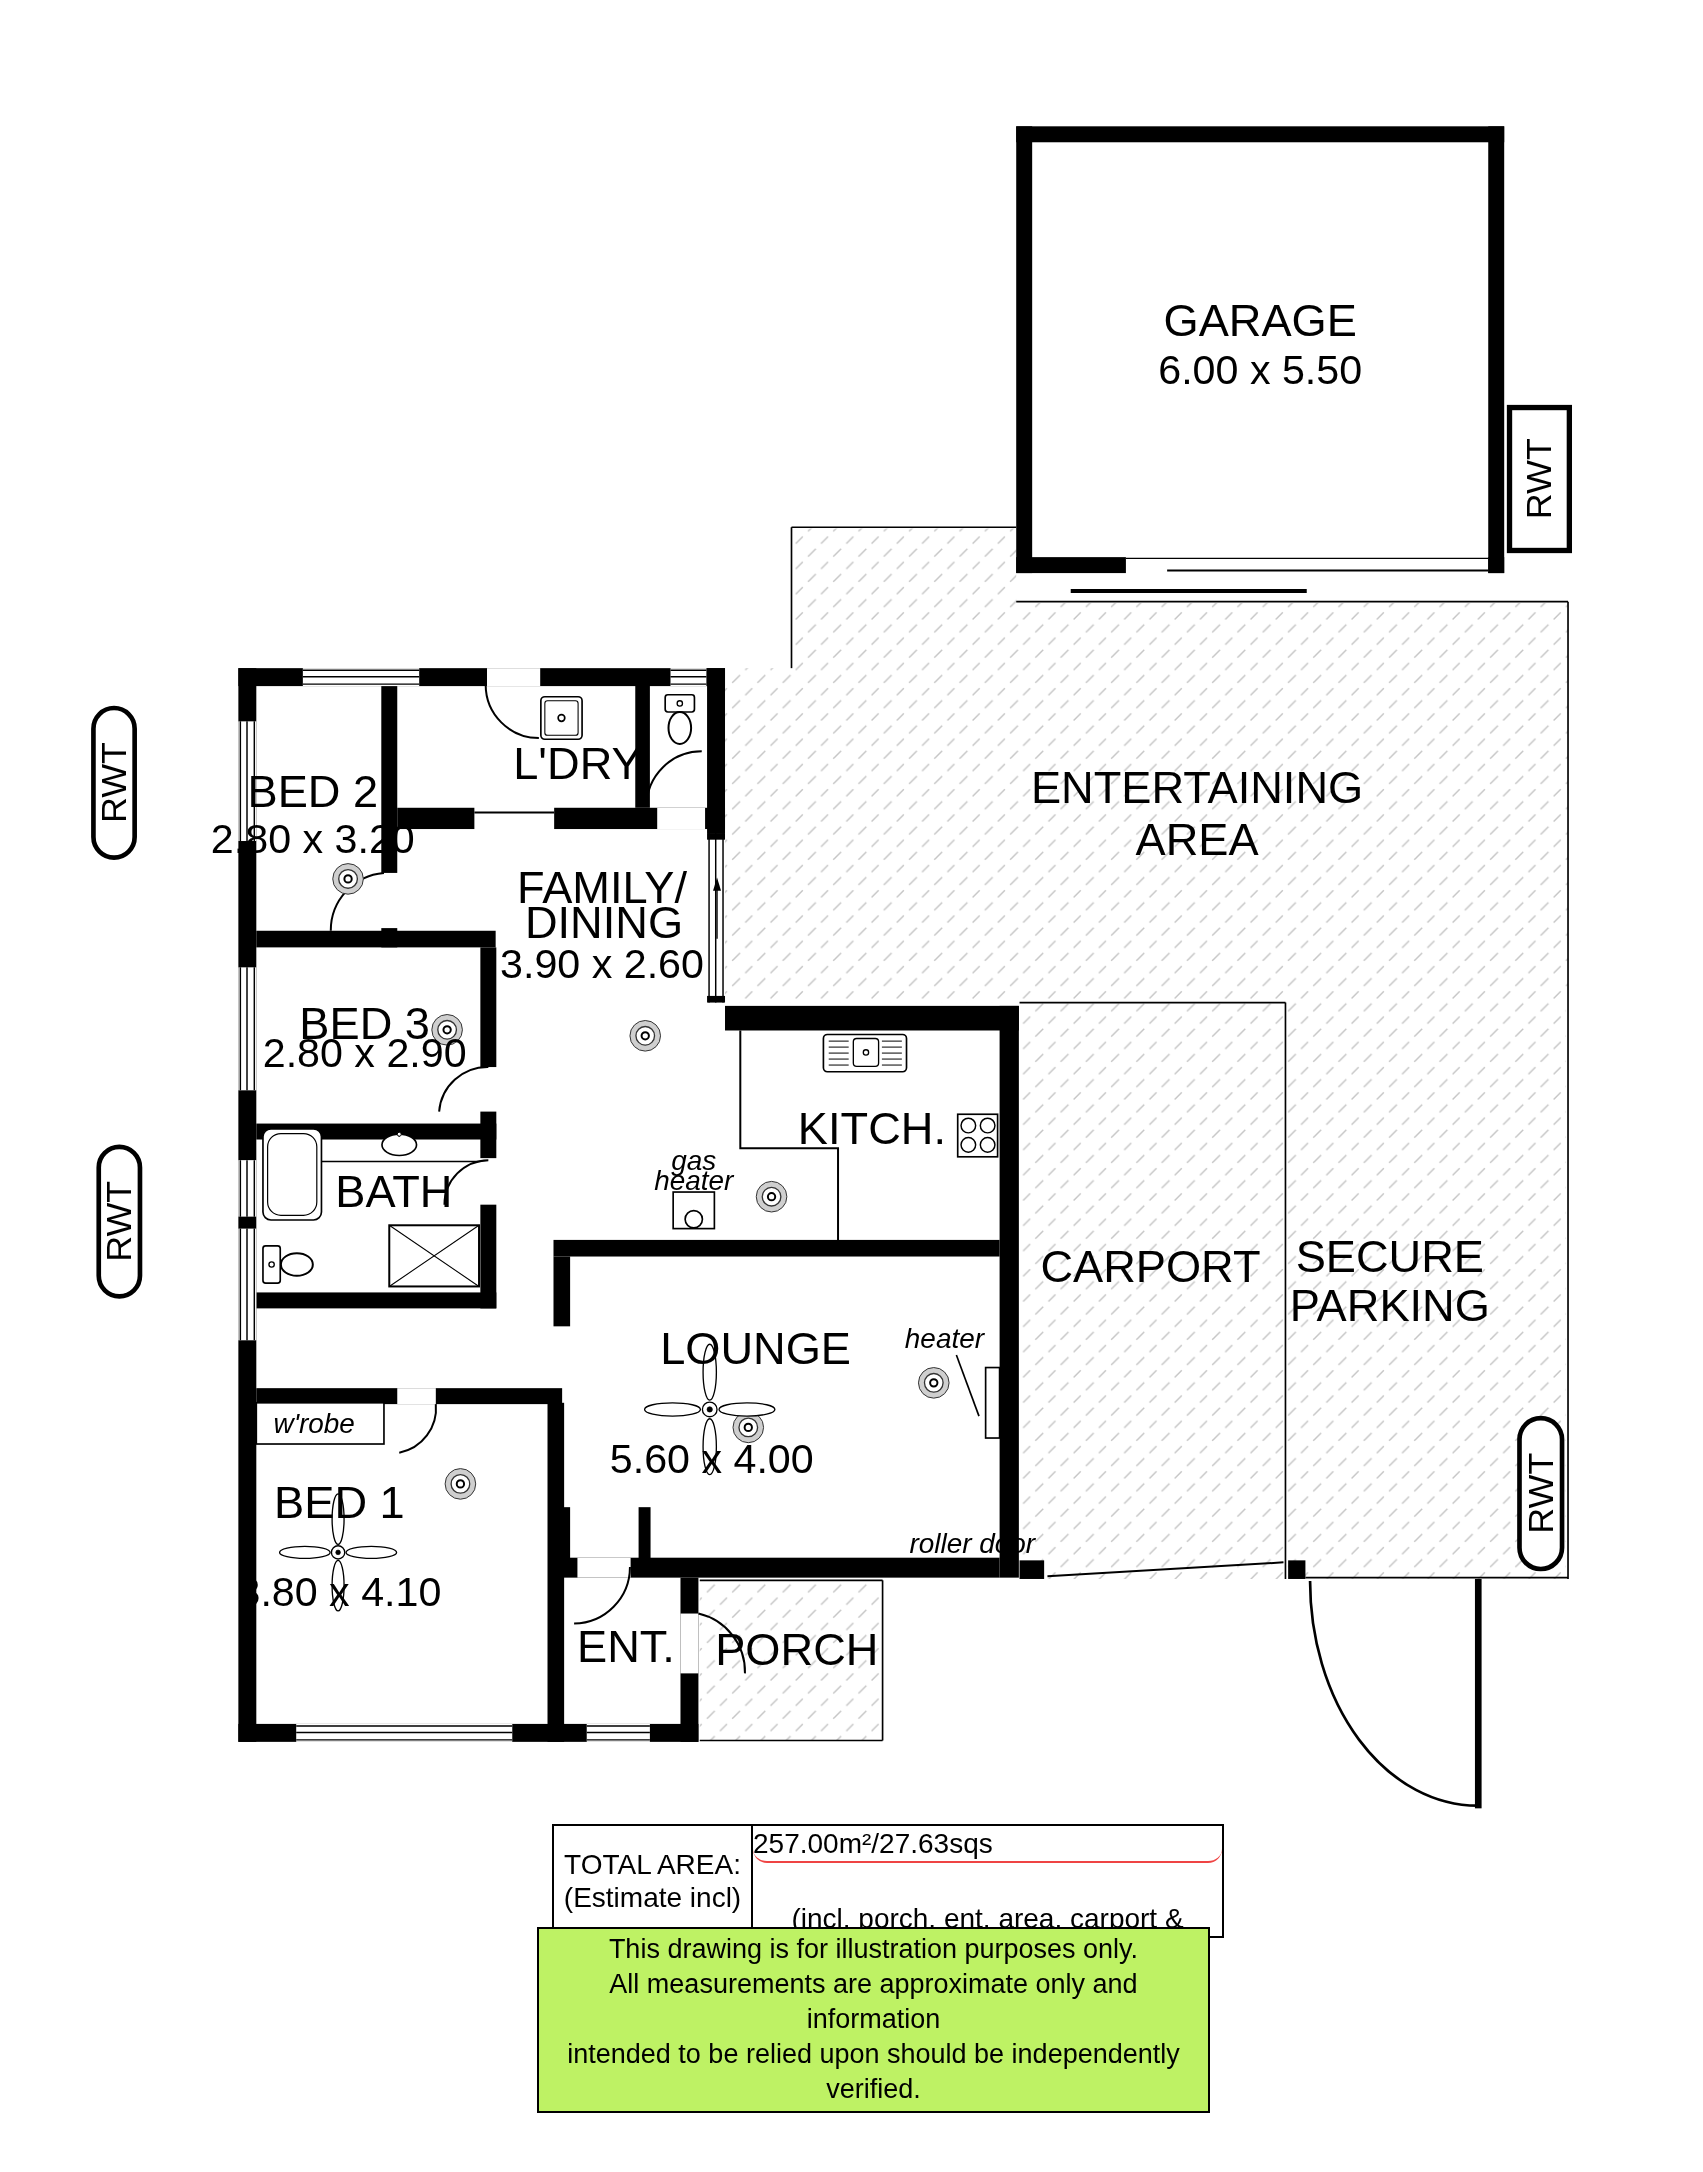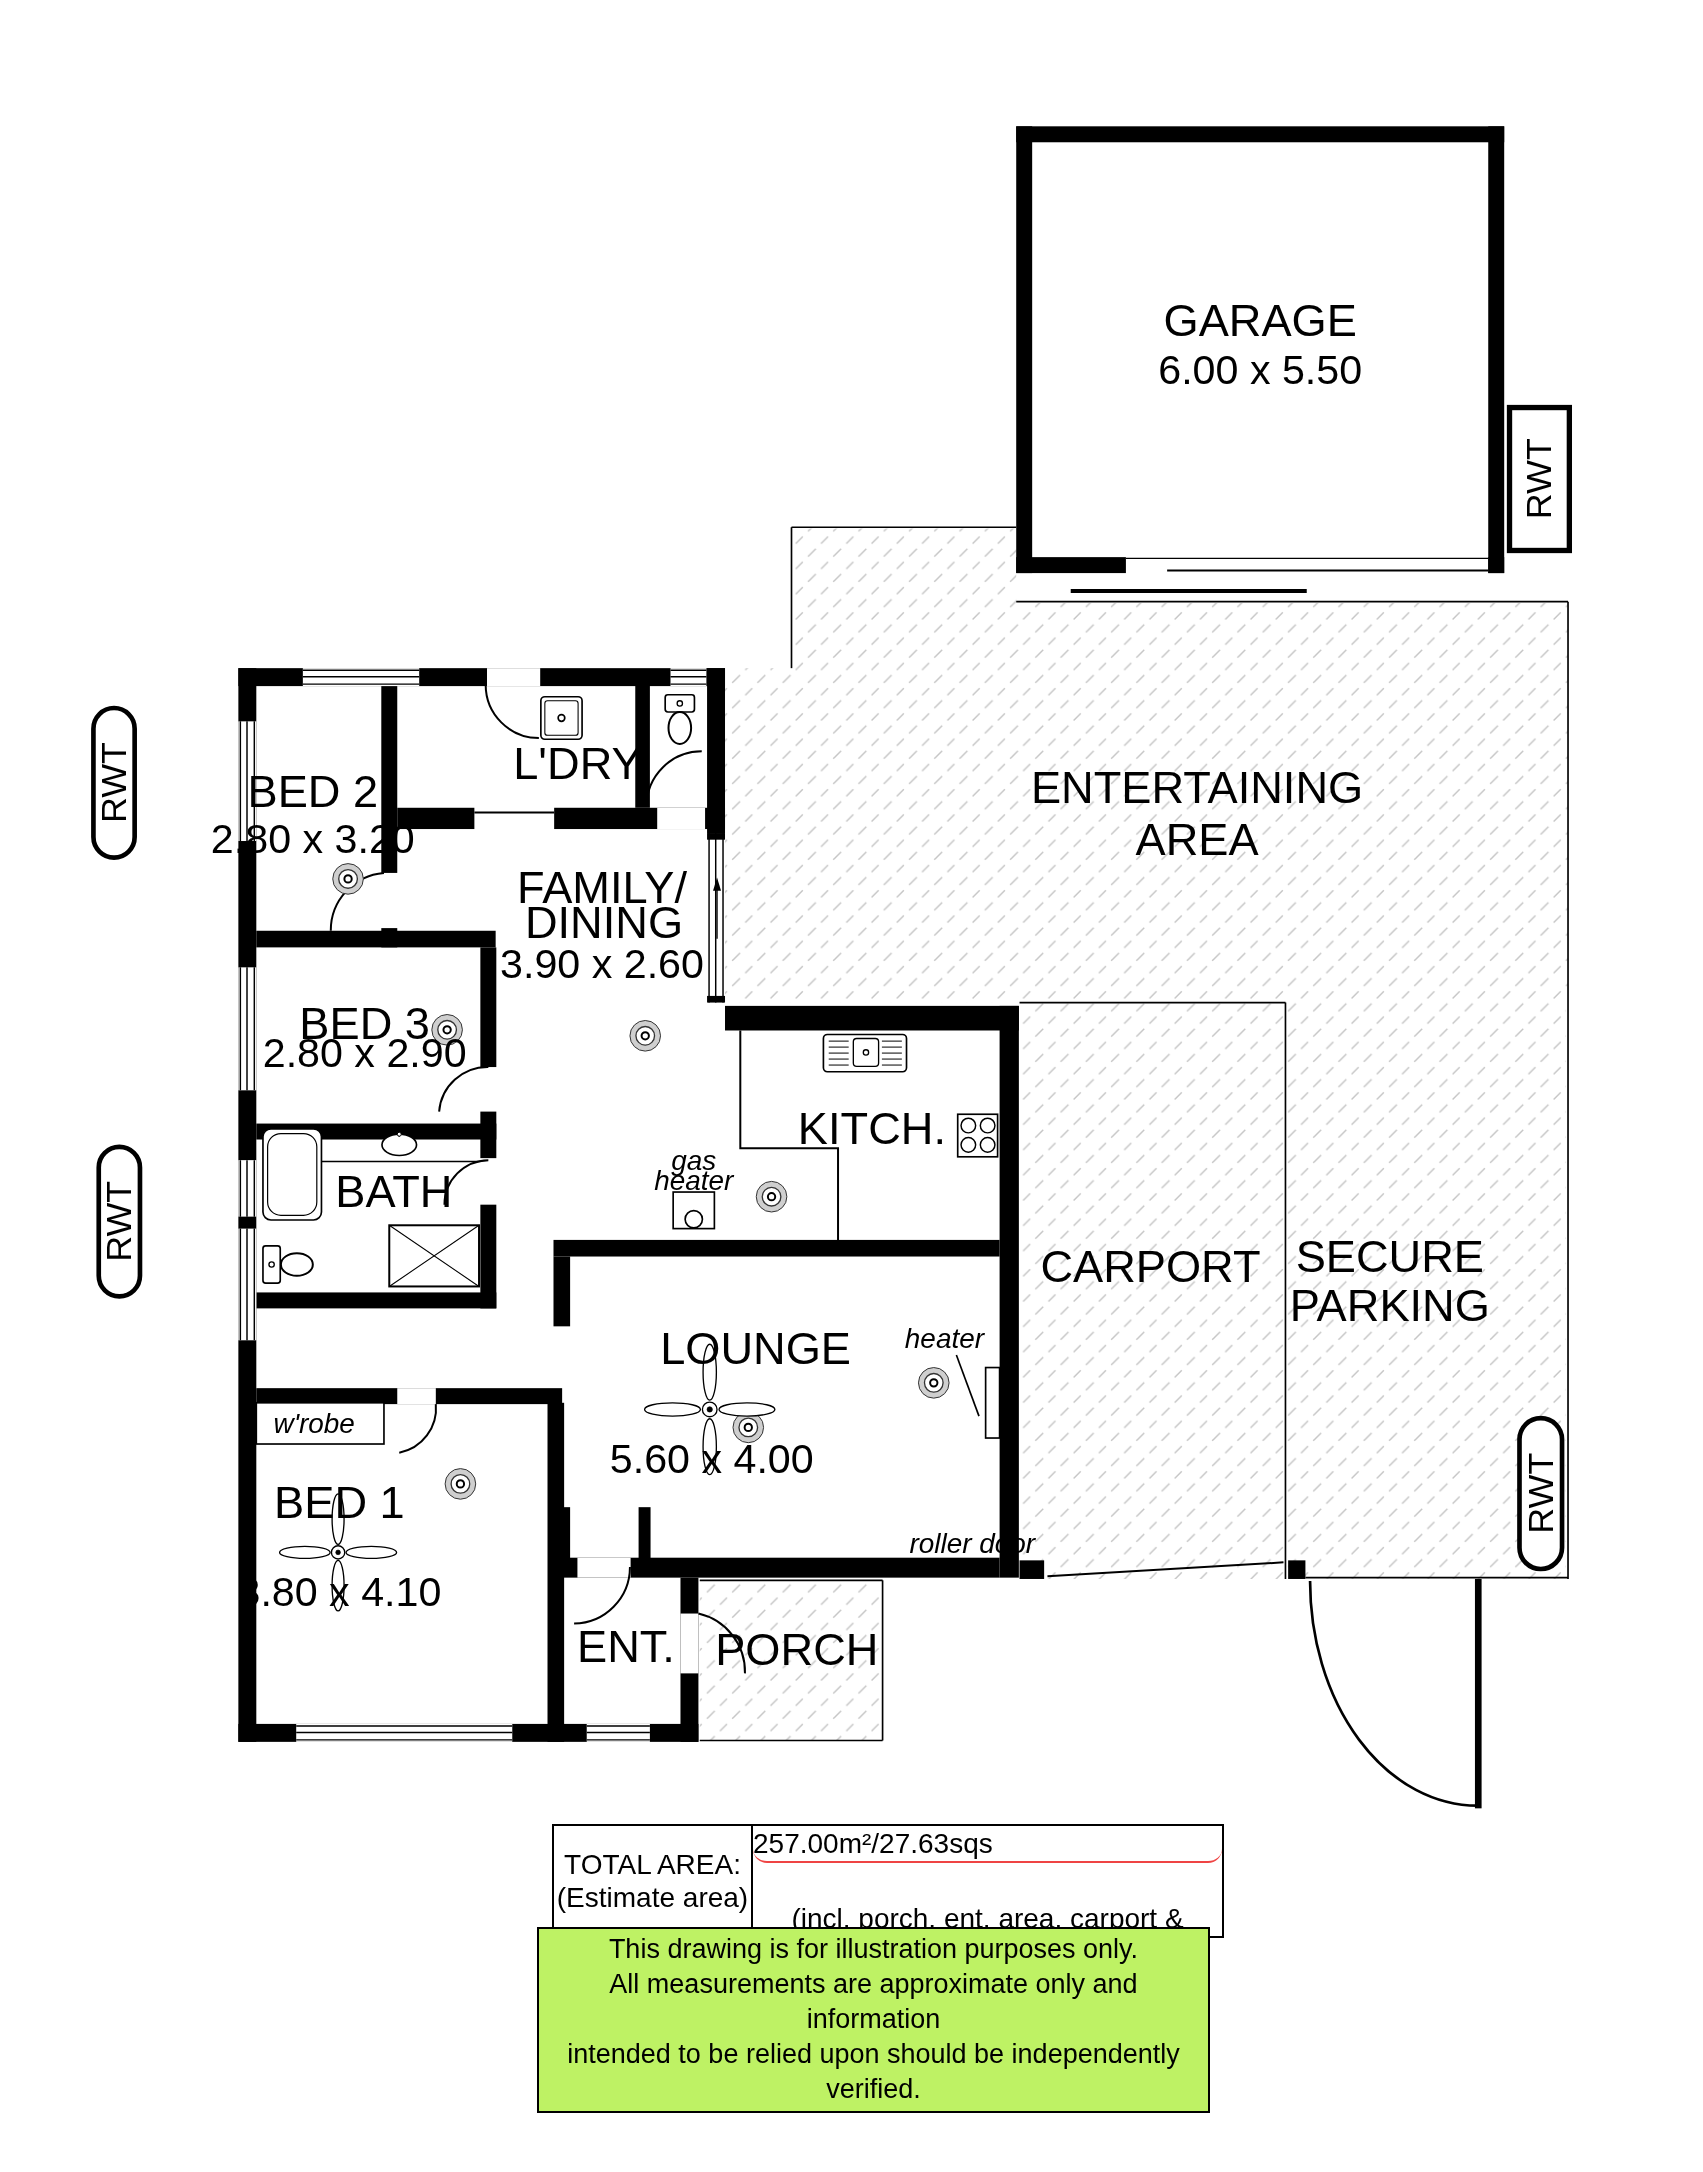--- a/index.html
+++ b/index.html
@@ -356,21 +356,21 @@
     <text class="small-label" x="1462" y="2321" dominant-baseline="central">roller door</text>
   </g>
 
   <rect x="385" y="2110" width="192" height="62" fill="#fff" stroke="#000" stroke-width="2.5"></rect>
   <text class="small-label" x="472" y="2141" text-anchor="middle" dominant-baseline="central">w'robe</text>
 </svg>
 
 <div class="area-table">
   <div class="left-cell">
     <div>TOTAL AREA:</div>
-    <div>(Estimate area)</div>
+    <div>(Estimate incl)</div>
   </div>
   <div class="right-cell">
     <div class="row1">257.00m²/27.63sqs</div>
     <div class="row2">(incl. porch, ent. area, carport &amp; garage)</div>
   </div>
 </div>
 
 <div class="disclaimer">
   <div>This drawing is for illustration purposes only.</div>
   <div>All measurements are approximate only and information</div>

